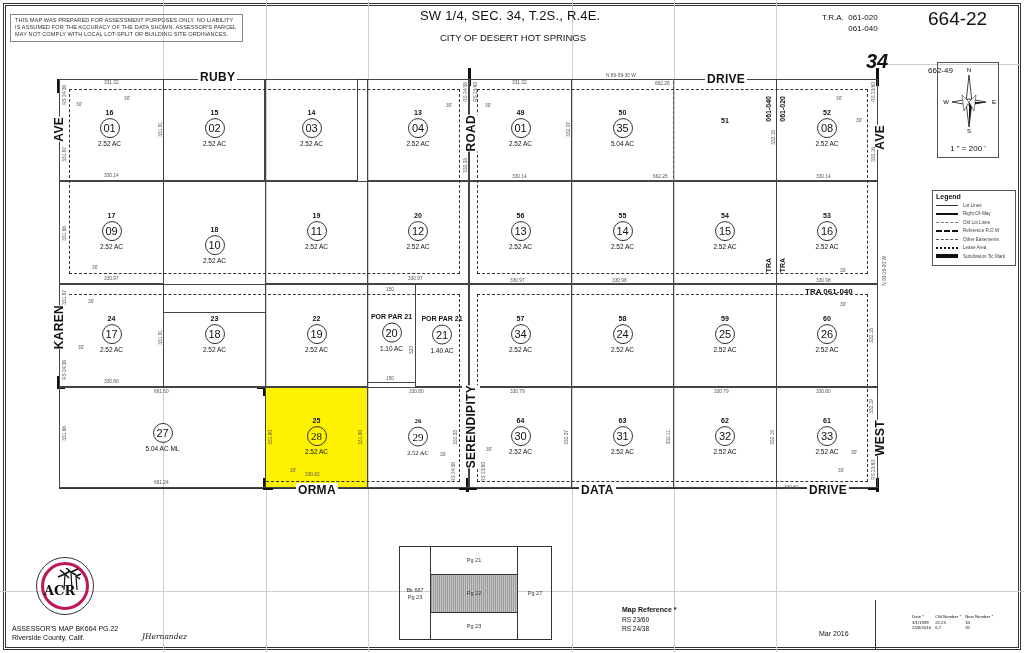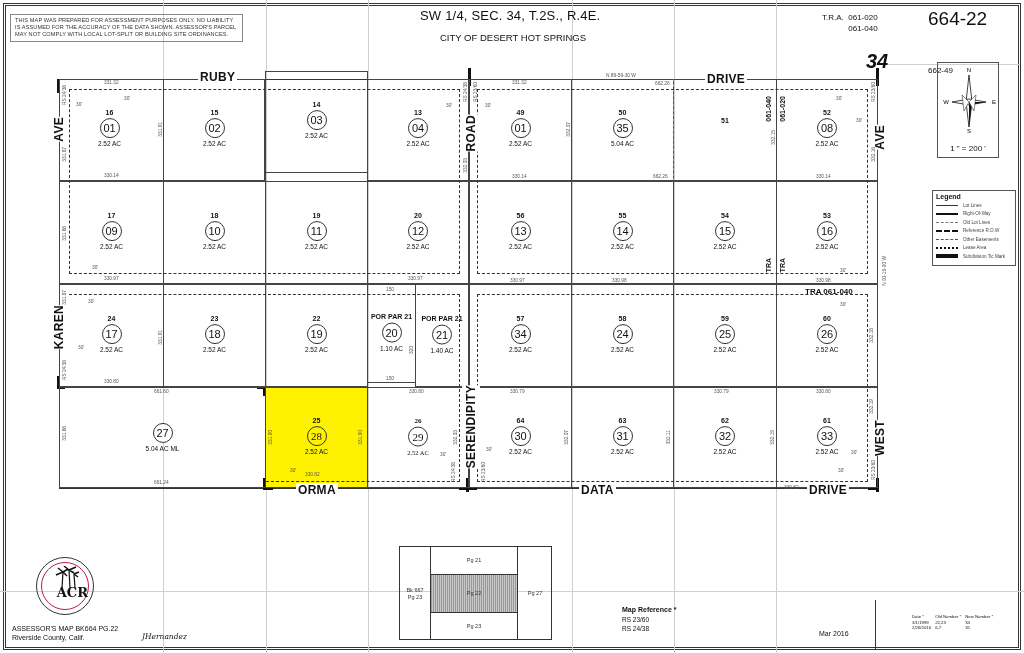--- a/index.html
+++ b/index.html
@@ -42,21 +42,21 @@
   .index-map .cell { position: absolute; font-size: 5.5px; text-align: center; color: #333; }
   .mapref { left: 622px; top: 605px; font-size: 6.5px; line-height: 9.5px; }
   .mapref .mr-title { font-weight: bold; font-size: 7px; }
   .assessor { left: 12px; top: 624px; font-size: 7px; line-height: 9px; }
   .signature { left: 142px; top: 632px; font-family: "DejaVu Serif", serif; font-style: italic; font-size: 7.5px; }
   .date-box { left: 819px; top: 630px; font-size: 7px; }
   .changes { left: 912px; top: 614px; font-size: 4.3px; line-height: 5.5px; }
   .changes table { border-collapse: collapse; }
   .changes td { padding: 0 4px 0 0; }
   .seal { left: 36px; top: 557px; width: 58px; height: 58px; border: 1.5px solid #333; border-radius: 50%; }
-  .seal-inner { position: absolute; left: 4px; top: 4px; right: 4px; bottom: 4px; border: 1px solid #be185d; border-radius: 50%; display: flex; align-items: flex-end; justify-content: flex-end; padding-bottom: 9px; }
+  .seal-inner { position: absolute; left: 4px; top: 4px; right: 4px; bottom: 4px; border: 3px solid #be185d; border-radius: 50%; display: flex; align-items: flex-end; justify-content: flex-start; padding-bottom: 9px; }
   .seal-text { font-family: "DejaVu Serif", serif; font-weight: bold; font-size: 13px; }
 </style>
 </head>
 <body>
 
 <div class="frame"></div>
 
 <div class="grid-v" style="left:163px;height:653px;"></div>
 <div class="grid-v" style="left:266px;height:653px;"></div>
 <div class="grid-v" style="left:368px;height:653px;"></div>
@@ -146,21 +146,21 @@
 <div class="tic" style="left:459px;top:487px;width:18px;height:3px;"></div>
 <div class="tic" style="left:876px;top:478px;width:3px;height:14px;"></div>
 <div class="tic" style="left:868px;top:487px;width:10px;height:3px;"></div>
 
 <div class="lot" style="left:59px;top:79px;width:206px;height:102px;">
     <div class="lot-inner" style="left:-105px;"><span class="lot-num">16</span><span class="parcel">01</span><span class="acre">2.52 AC</span></div>
   </div>
 <div class="lot" style="left:163px;top:79px;width:103px;height:102px;border-left:1px solid #444;">
     <div class="lot-inner"><span class="lot-num">15</span><span class="parcel">02</span><span class="acre">2.52 AC</span></div>
   </div>
-<div class="lot" style="left:265px;top:71px;width:103px;height:102px;">
+<div class="lot" style="left:265px;top:79px;width:93px;height:102px;">
     <div class="lot-inner"><span class="lot-num">14</span><span class="parcel">03</span><span class="acre">2.52 AC</span></div>
   </div>
 <div class="lot" style="left:367px;top:79px;width:102px;height:102px;">
     <div class="lot-inner"><span class="lot-num">13</span><span class="parcel">04</span><span class="acre">2.52 AC</span></div>
   </div>
 <div class="lot" style="left:469px;top:79px;width:103px;height:102px;">
     <div class="lot-inner"><span class="lot-num">49</span><span class="parcel">01</span><span class="acre">2.52 AC</span></div>
   </div>
 <div class="lot" style="left:571px;top:79px;width:103px;height:102px;">
     <div class="lot-inner"><span class="lot-num">50</span><span class="parcel">35</span><span class="acre">5.04 AC</span></div>
@@ -170,21 +170,21 @@
       <span class="lot-num">51</span>
     </div>
   </div>
 <div class="lot" style="left:776px;top:79px;width:102px;height:102px;">
     <div class="lot-inner"><span class="lot-num">52</span><span class="parcel">08</span><span class="acre">2.52 AC</span></div>
   </div>
 
 <div class="lot" style="left:59px;top:181px;width:105px;height:103px;">
     <div class="lot-inner"><span class="lot-num">17</span><span class="parcel">09</span><span class="acre">2.52 AC</span></div>
   </div>
-<div class="lot" style="left:163px;top:181px;width:103px;height:103px;">
+<div class="lot" style="left:163px;top:181px;width:103px;height:132px;">
     <div class="lot-inner"><span class="lot-num">18</span><span class="parcel">10</span><span class="acre">2.52 AC</span></div>
   </div>
 <div class="lot" style="left:265px;top:181px;width:103px;height:103px;">
     <div class="lot-inner"><span class="lot-num">19</span><span class="parcel">11</span><span class="acre">2.52 AC</span></div>
   </div>
 <div class="lot" style="left:367px;top:181px;width:102px;height:103px;">
     <div class="lot-inner"><span class="lot-num">20</span><span class="parcel">12</span><span class="acre">2.52 AC</span></div>
   </div>
 <div class="lot" style="left:469px;top:181px;width:103px;height:103px;">
     <div class="lot-inner"><span class="lot-num">56</span><span class="parcel">13</span><span class="acre">2.52 AC</span></div>

